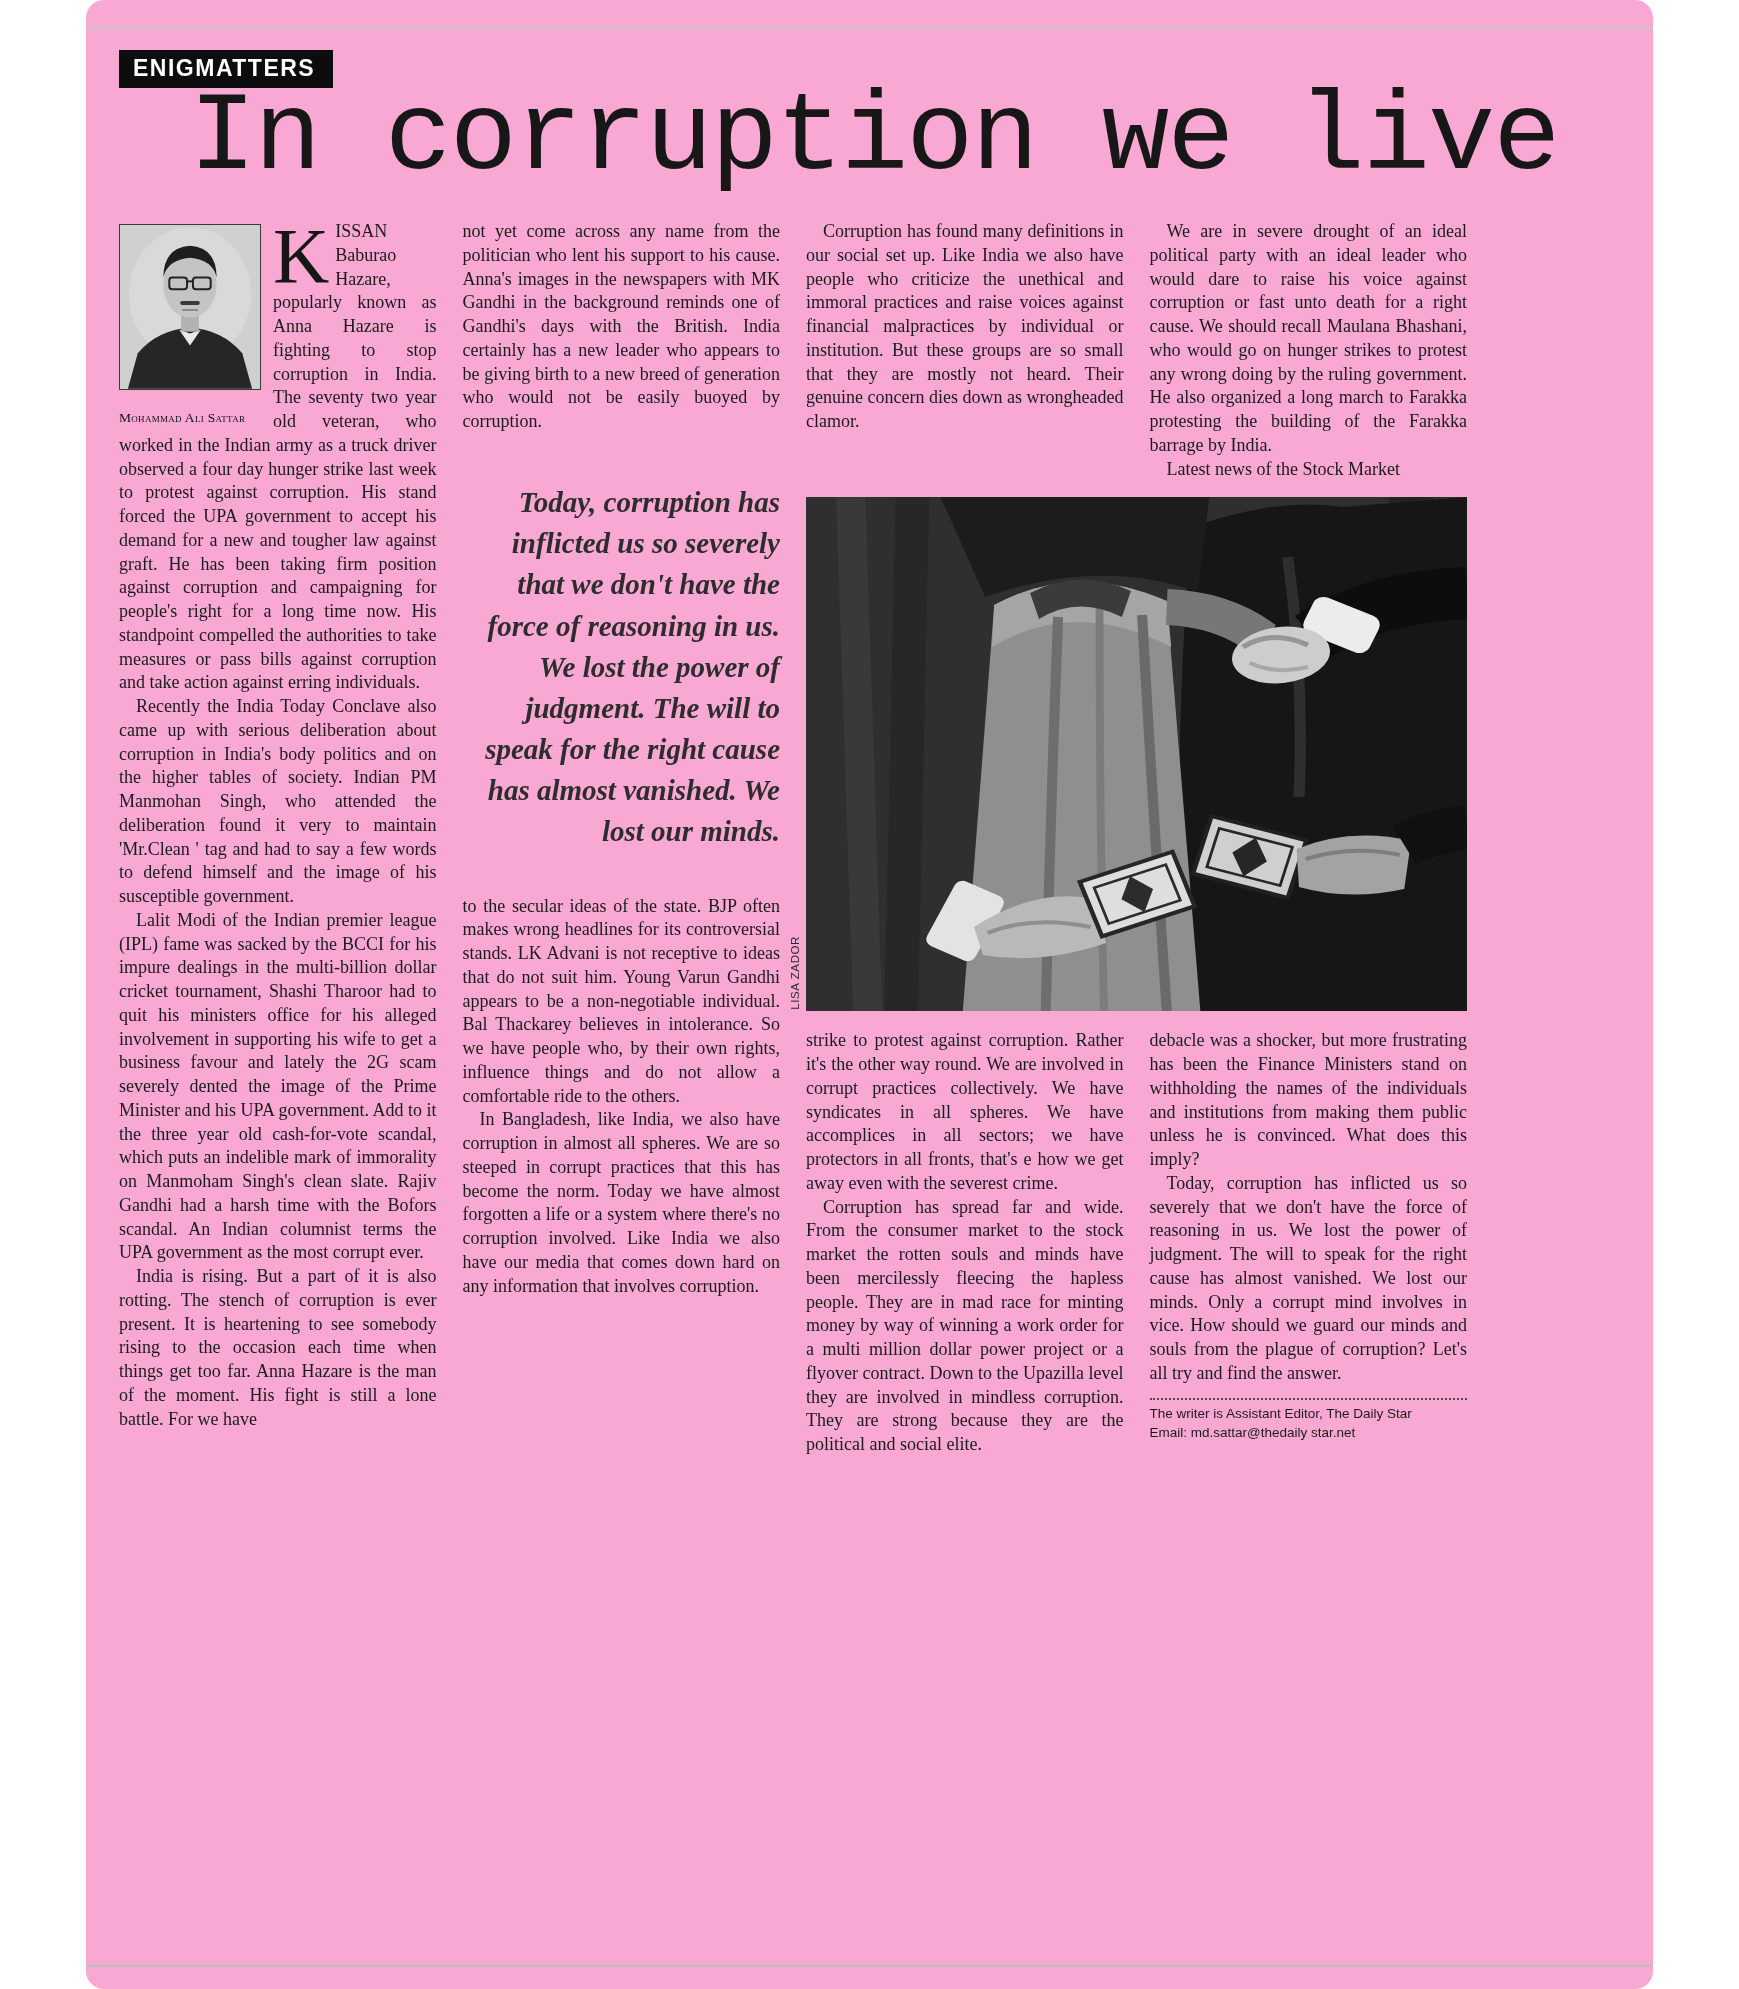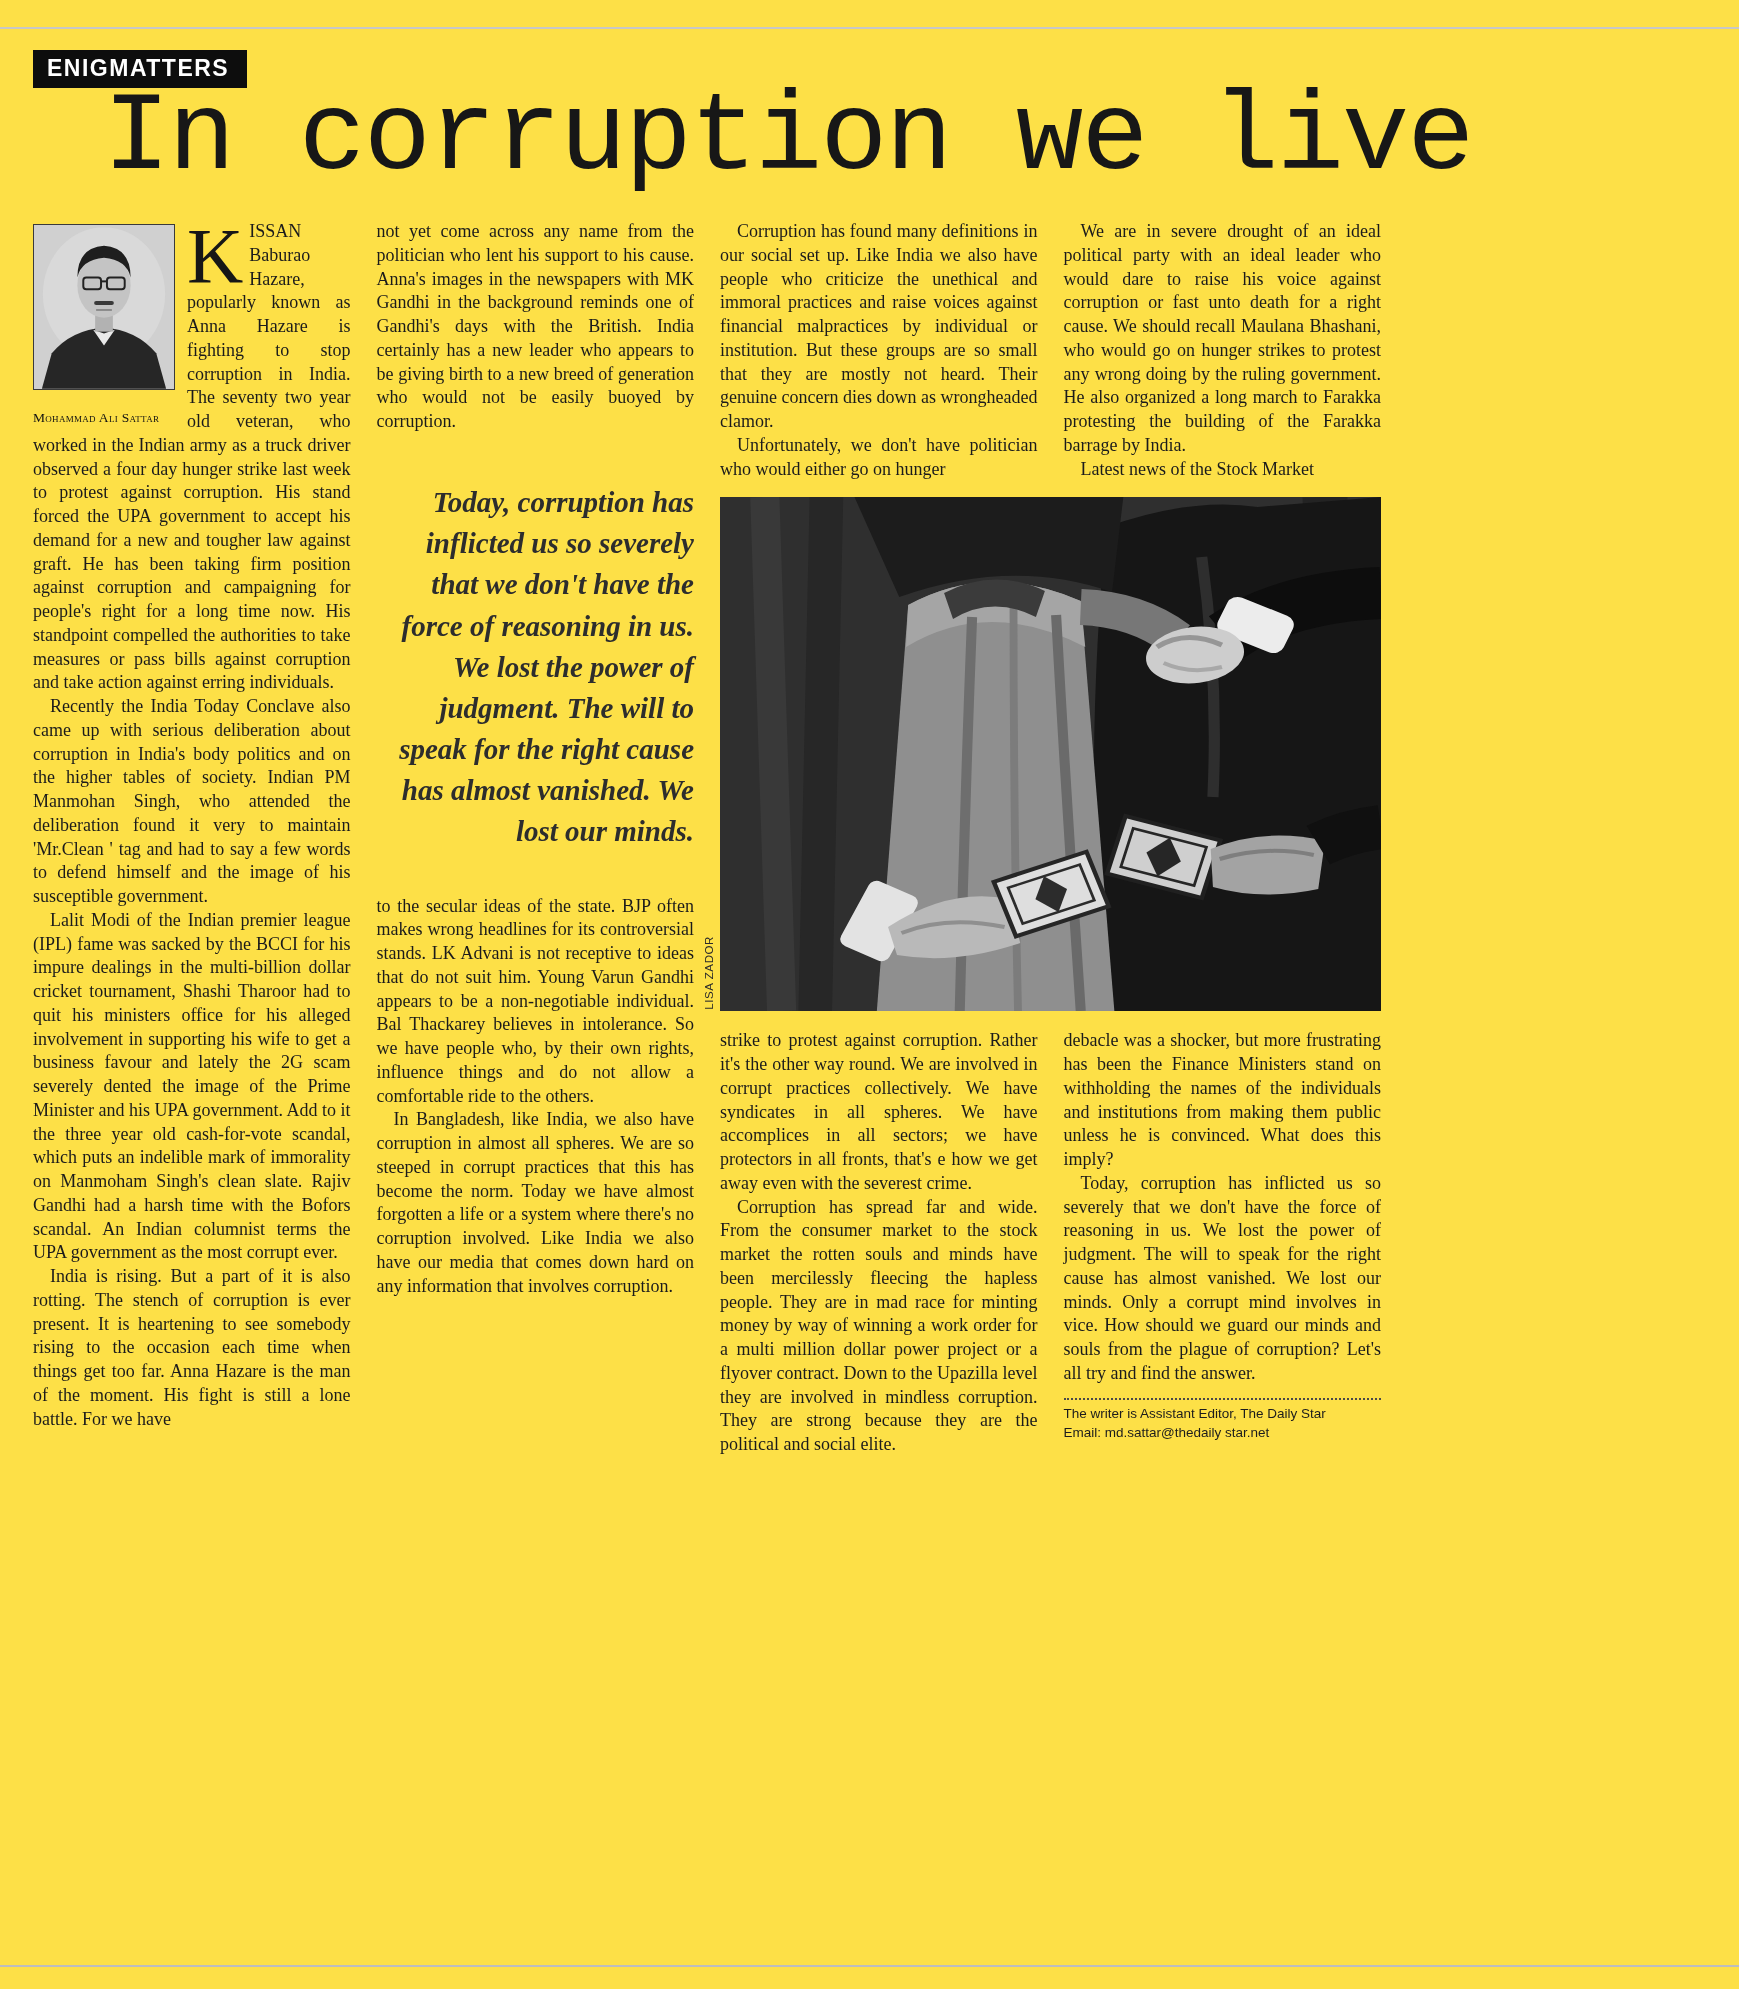--- a/index.html
+++ b/index.html
@@ -1,26 +1,27 @@
 <!DOCTYPE html>
 <html lang="en"><head>
 <meta charset="utf-8">
 <style>
   * { box-sizing: border-box; }
   html, body { margin: 0; padding: 0; background: #ffffff; }
 
   .page {
     position: relative;
-    width: 1739px;
+    width: 1567px;
     height: 1989px;
     margin: 0 auto;
-    background: #fde047;
+    background: #f9a8d4;
     color: #1b1b1b;
     font-family: "Liberation Serif", serif;
     overflow: hidden;
+    border-radius: 18px;
   }
 
   .top-rule {
     position: absolute; top: 27px; left: 0;
     width: 100%; height: 2px; background: #c7c7c7;
   }
   .bottom-rule {
     position: absolute; bottom: 22px; left: 0;
     width: 100%; height: 2px; background: #bdbdbd;
   }
@@ -214,21 +215,20 @@
 
         <p>to the secular ideas of the state. BJP often makes wrong headlines for its controversial stands. LK Advani is not receptive to ideas that do not suit him. Young Varun Gandhi appears to be a non-negotiable individual. Bal Thackarey believes in intolerance. So we have people who, by their own rights, influence things and do not allow a comfortable ride to the others.</p>
         <p class="indent">In Bangladesh, like India, we also have corruption in almost all spheres. We are so steeped in corrupt practices that this has become the norm. Today we have almost forgotten a life or a system where there's no corruption involved. Like India we also have our media that comes down hard on any information that involves corruption.</p>
       </div>
 
       <div class="right-wrap">
 
         <div class="right-row">
           <div class="subcol">
             <p class="indent">Corruption has found many definitions in our social set up. Like India we also have people who criticize the unethical and immoral practices and raise voices against financial malpractices by individual or institution. But these groups are so small that they are mostly not heard. Their genuine concern dies down as wrongheaded clamor.</p>
-            <p class="indent">Unfortunately, we don't have politician who would either go on hunger</p>
           </div>
           <div class="subcol">
             <p class="indent">We are in severe drought of an ideal political party with an ideal leader who would dare to raise his voice against corruption or fast unto death for a right cause. We should recall Maulana Bhashani, who would go on hunger strikes to protest any wrong doing by the ruling government. He also organized a long march to Farakka protesting the building of the Farakka barrage by India.</p>
             <p class="indent">Latest news of the Stock Market</p>
           </div>
         </div>
 
         <figure class="illustration" style="margin-left:0;margin-right:0;">
           <svg viewBox="0 0 590 514" preserveAspectRatio="none" aria-hidden="true">
             <rect width="590" height="514" fill="#2f2f2f"></rect>

